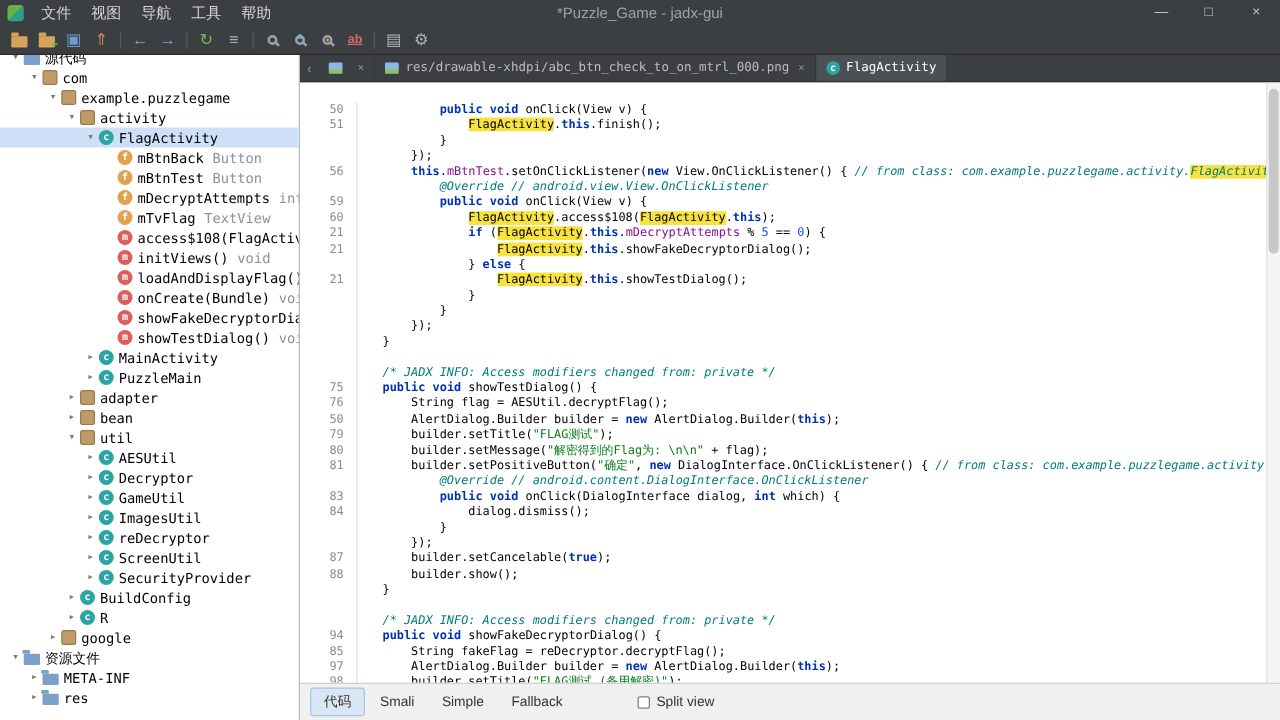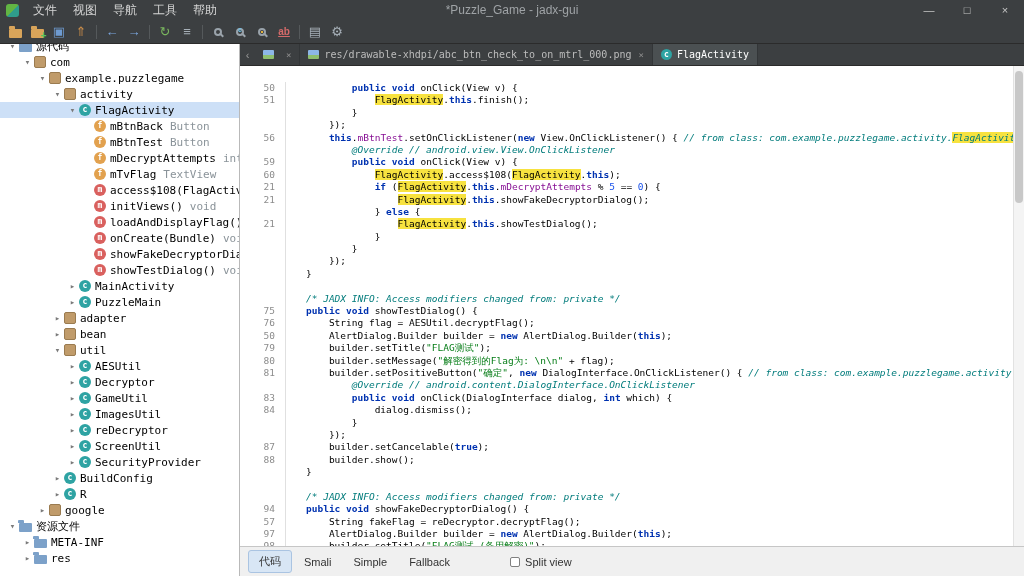--- a/index.html
+++ b/index.html
@@ -413,21 +413,21 @@
           <div class="code-line"><span class="gutter">83</span><span class="code"><span class="tk-p">        </span><span class="tk-k">public</span><span class="tk-p"> </span><span class="tk-k">void</span><span class="tk-p"> onClick(DialogInterface dialog, </span><span class="tk-k">int</span><span class="tk-p"> which) {</span></span></div>
           <div class="code-line"><span class="gutter">84</span><span class="code"><span class="tk-p">            dialog.dismiss();</span></span></div>
           <div class="code-line"><span class="gutter"></span><span class="code"><span class="tk-p">        }</span></span></div>
           <div class="code-line"><span class="gutter"></span><span class="code"><span class="tk-p">    });</span></span></div>
           <div class="code-line"><span class="gutter">87</span><span class="code"><span class="tk-p">    builder.setCancelable(</span><span class="tk-k">true</span><span class="tk-p">);</span></span></div>
           <div class="code-line"><span class="gutter">88</span><span class="code"><span class="tk-p">    builder.show();</span></span></div>
           <div class="code-line"><span class="gutter"></span><span class="code"><span class="tk-p">}</span></span></div>
           <div class="code-line"><span class="gutter"></span><span class="code"><span class="tk-p"></span></span></div>
           <div class="code-line"><span class="gutter"></span><span class="code"><span class="tk-c">/* JADX INFO: Access modifiers changed from: private */</span></span></div>
           <div class="code-line"><span class="gutter">94</span><span class="code"><span class="tk-k">public</span><span class="tk-p"> </span><span class="tk-k">void</span><span class="tk-p"> showFakeDecryptorDialog() {</span></span></div>
-          <div class="code-line"><span class="gutter">57</span><span class="code"><span class="tk-p">    String fakeFlag = reDecryptor.decryptFlag();</span></span></div>
+          <div class="code-line"><span class="gutter">85</span><span class="code"><span class="tk-p">    String fakeFlag = reDecryptor.decryptFlag();</span></span></div>
           <div class="code-line"><span class="gutter">97</span><span class="code"><span class="tk-p">    AlertDialog.Builder builder = </span><span class="tk-k">new</span><span class="tk-p"> AlertDialog.Builder(</span><span class="tk-k">this</span><span class="tk-p">);</span></span></div>
           <div class="code-line"><span class="gutter">98</span><span class="code"><span class="tk-p">    builder.setTitle(</span><span class="tk-s">"FLAG测试 (备用解密)"</span><span class="tk-p">);</span></span></div>
         </div>
       <div class="vscroll">
         <div class="vthumb"></div>
       </div>
     </div>
 
     <div class="bottombar">
       <span style="display:flex;align-items:center;">

